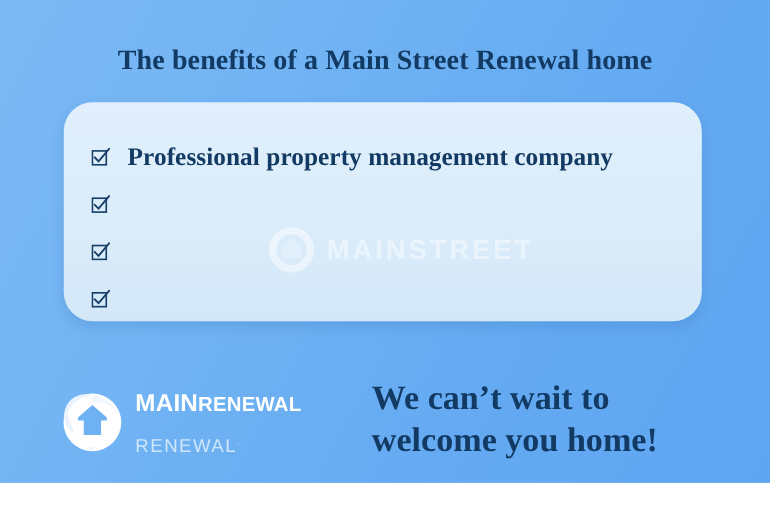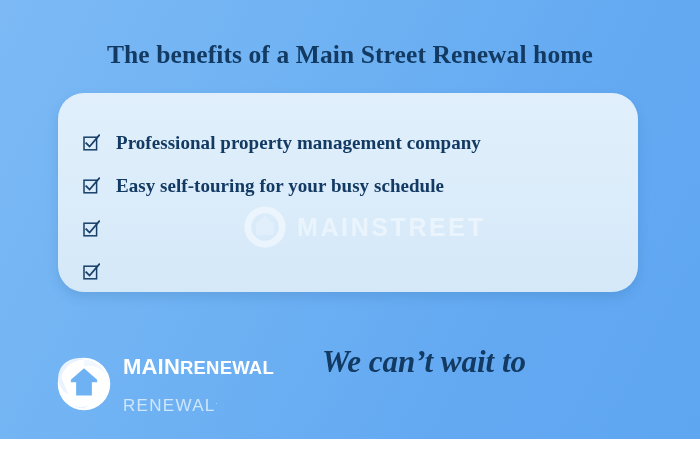--- a/index.html
+++ b/index.html
@@ -71,21 +71,21 @@
     height: 17px;
     flex: 0 0 auto;
     margin-right: 16px;
     position: relative;
   }
   .check-box svg { display: block; }
 
   .check-text {
     font-family: "Liberation Serif", "DejaVu Serif", serif;
     font-weight: bold;
-    font-size: 19px;
+    font-size: 23px;
     color: #123a63;
     white-space: nowrap;
     letter-spacing: 0.05px;
   }
 
   
   .watermark {
     position: absolute;
     left: 243px;
     top: 205px;
@@ -155,24 +155,23 @@
     white-space: nowrap;
   }
   .logo-reg {
     font-size: 8px;
     vertical-align: super;
   }
 
   
   .tagline {
     position: absolute;
-    left: 322px;
+    left: 338px;
     top: 343px;
     font-family: "Liberation Serif", "DejaVu Serif", serif;
-    font-style: italic;
     font-weight: bold;
     font-size: 31px;
     line-height: 38px;
     color: #123a63;
     white-space: nowrap;
   }
 </style>
 </head>
 <body>
 
@@ -193,21 +192,20 @@
         <span class="check-text">Professional property management company</span>
       </li>
 
       <li class="check-item">
         <span class="check-box">
           <svg width="17" height="17" viewBox="0 0 17 17">
             <rect x="1" y="3.2" width="12.6" height="12.6" fill="none" stroke="#173f68" stroke-width="1.5"></rect>
             <path d="M3.2 9.2 L6.6 12.6 L16.2 1.3" fill="none" stroke="#173f68" stroke-width="1.7" stroke-linecap="square"></path>
           </svg>
         </span>
-        <span class="check-text">Easy self-touring for your busy schedule</span>
       </li>
 
       <li class="check-item">
         <span class="check-box">
           <svg width="17" height="17" viewBox="0 0 17 17">
             <rect x="1" y="3.2" width="12.6" height="12.6" fill="none" stroke="#173f68" stroke-width="1.5"></rect>
             <path d="M3.2 9.2 L6.6 12.6 L16.2 1.3" fill="none" stroke="#173f68" stroke-width="1.7" stroke-linecap="square"></path>
           </svg>
         </span>
       </li>
@@ -246,15 +244,16 @@
       </svg>
     </span>
     <span class="logo-words">
       <span class="logo-line1"><span class="logo-main">MAIN</span><span class="logo-street">RENEWAL</span></span>
       <span class="logo-line2"><span>RENEWAL</span><span class="logo-reg">.</span></span>
     </span>
   </div>
 
   <div class="tagline">
     <div>We can’t wait to</div>
+    <div>welcome you home!</div>
   </div>
 
 </div>
 
 </body></html>

